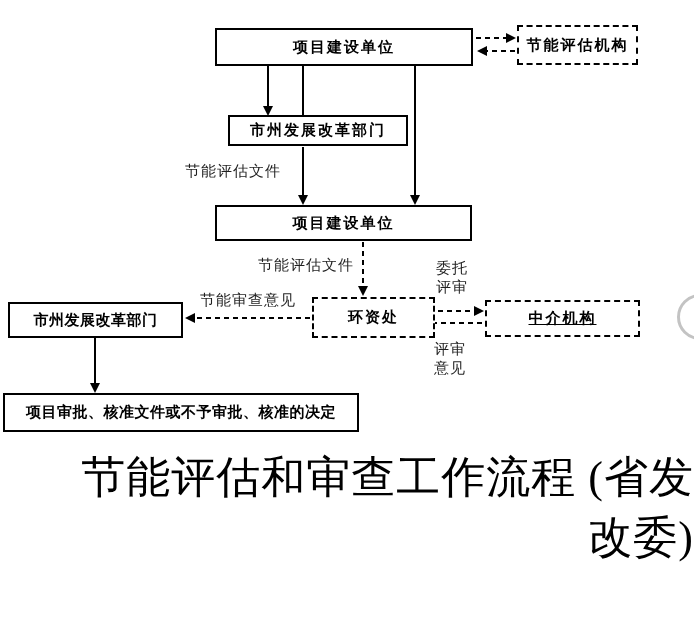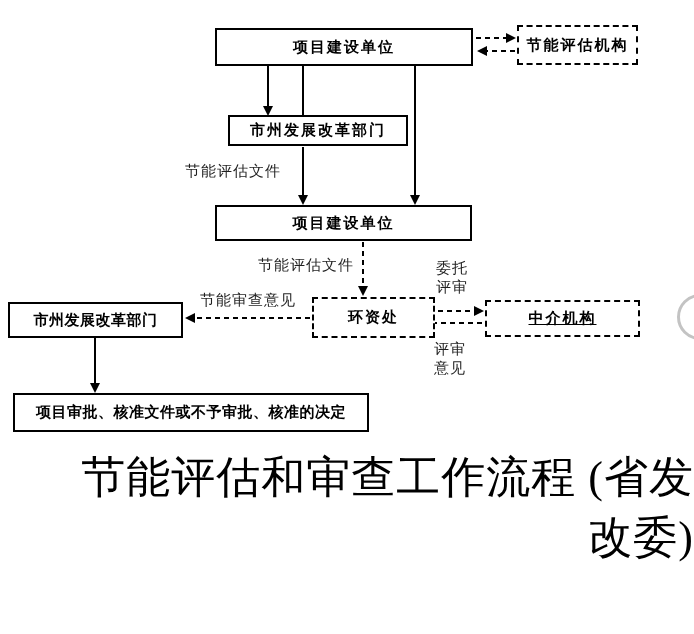--- a/index.html
+++ b/index.html
@@ -95,21 +95,21 @@
     <div class="node" style="left:215px;top:115px;width:180px;height:31px;margin-left:13px;">市州发展改革部门</div>
 
     <div class="node" style="left:215px;top:205px;width:257px;height:36px;">项目建设单位</div>
 
     <div class="node dashed" style="left:312px;top:297px;width:123px;height:41px;text-align:center;">环资处</div>
 
     <div class="node dashed" style="left:485px;top:300px;width:155px;height:37px;text-decoration:underline;">中介机构</div>
 
     <div class="node tight" style="left:8px;top:302px;width:175px;height:36px;">市州发展改革部门</div>
 
-    <div class="node tight" style="left:13px;top:393px;width:356px;height:39px;">项目审批、核准文件或不予审批、核准的决定</div>
+    <div class="node tight" style="left:3px;top:393px;width:356px;height:39px;">项目审批、核准文件或不予审批、核准的决定</div>
 
     <div class="edge-label" style="left:185px;top:162px;">节能评估文件</div>
 
 
     <div class="edge-label" style="left:258px;top:256px;">节能评估文件</div>
 
     <div class="edge-label center" style="left:432px;top:259px;width:40px;">委托
 评审</div>
 
     <div class="edge-label center" style="left:430px;top:340px;width:40px;">评审

